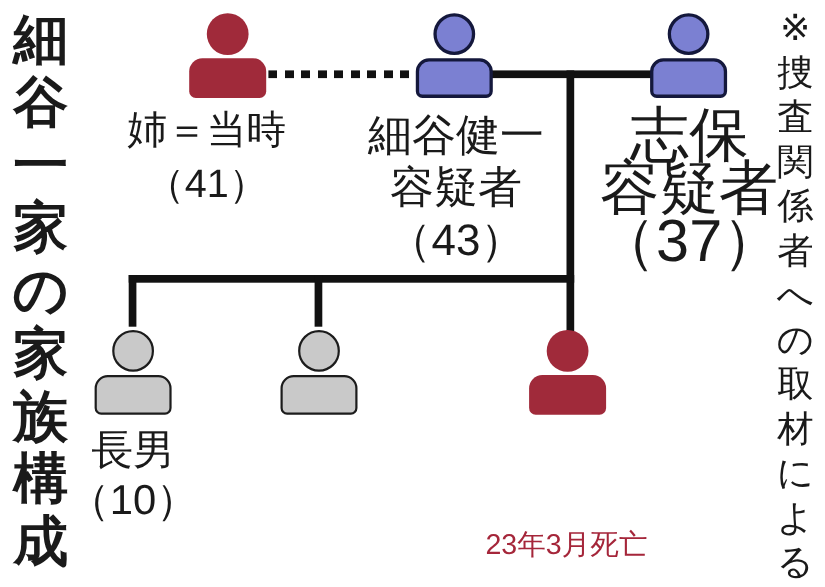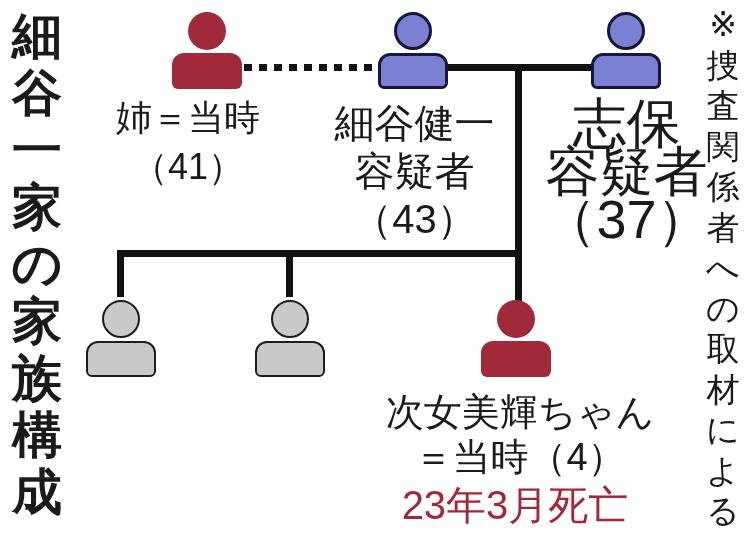--- a/index.html
+++ b/index.html
@@ -46,21 +46,21 @@
   
   .label{position:absolute;text-align:center;font-weight:400;white-space:pre-line;color:var(--text)}
   .label.status{color:var(--red_text)}
   [data-name="sister-label"]{left:68px;top:94px;width:240px;font-size:36px}
   [data-name="sister-status"]{left:70px;top:142px;width:240px;font-size:40px;line-height:42px}
   [data-name="kenichi-label"]{left:327px;top:99px;width:175px;font-size:40px;line-height:48px}
   [data-name="shiho-label"]{left:539px;top:99px;width:175px;font-size:54px;line-height:48px}
   [data-name="eldest-son-label"]{left:41px;top:388px;width:160px;font-size:38px;line-height:45px}
   [data-name="eldest-daughter-label"]{left:211px;top:388px;width:160px;font-size:38px;line-height:45px}
   [data-name="second-daughter-label"]{left:379px;top:390px;width:282px;font-size:38px;line-height:45px}
-  [data-name="second-daughter-status"]{left:375px;top:478px;width:280px;font-size:40px}
+  [data-name="second-daughter-status"]{left:375px;top:478px;width:280px;font-size:26px}
 </style>
 </head>
 <body>
 
 <div class="canvas" data-name="family-structure-diagram">
 
   <div class="vtext" data-name="chart-title" data-bind-chars="title">細
 谷
 一
 家
@@ -117,17 +117,17 @@
   </div>
   <div class="person p-gray" data-name="eldest-daughter-icon">
     <div class="head" data-name="person-head-icon"></div>
     <div class="torso" data-name="person-torso-icon"></div>
   </div>
   <div class="person p-red" data-name="second-daughter-icon">
     <div class="head" data-name="person-head-icon"></div>
     <div class="torso" data-name="person-torso-icon"></div>
   </div>
 
-  <div class="label" data-name="second-daughter-label" data-bind="people.second_daughter.label">次女美輝ちゃん
-＝当時（4）</div>
+  <div class="label" data-name="eldest-son-label" data-bind="people.eldest_son.label">長男
+（10）</div>
   <div class="label status" data-name="second-daughter-status" data-bind="people.second_daughter.status">23年3月死亡</div>
 
 </div>
 
 </body></html>

